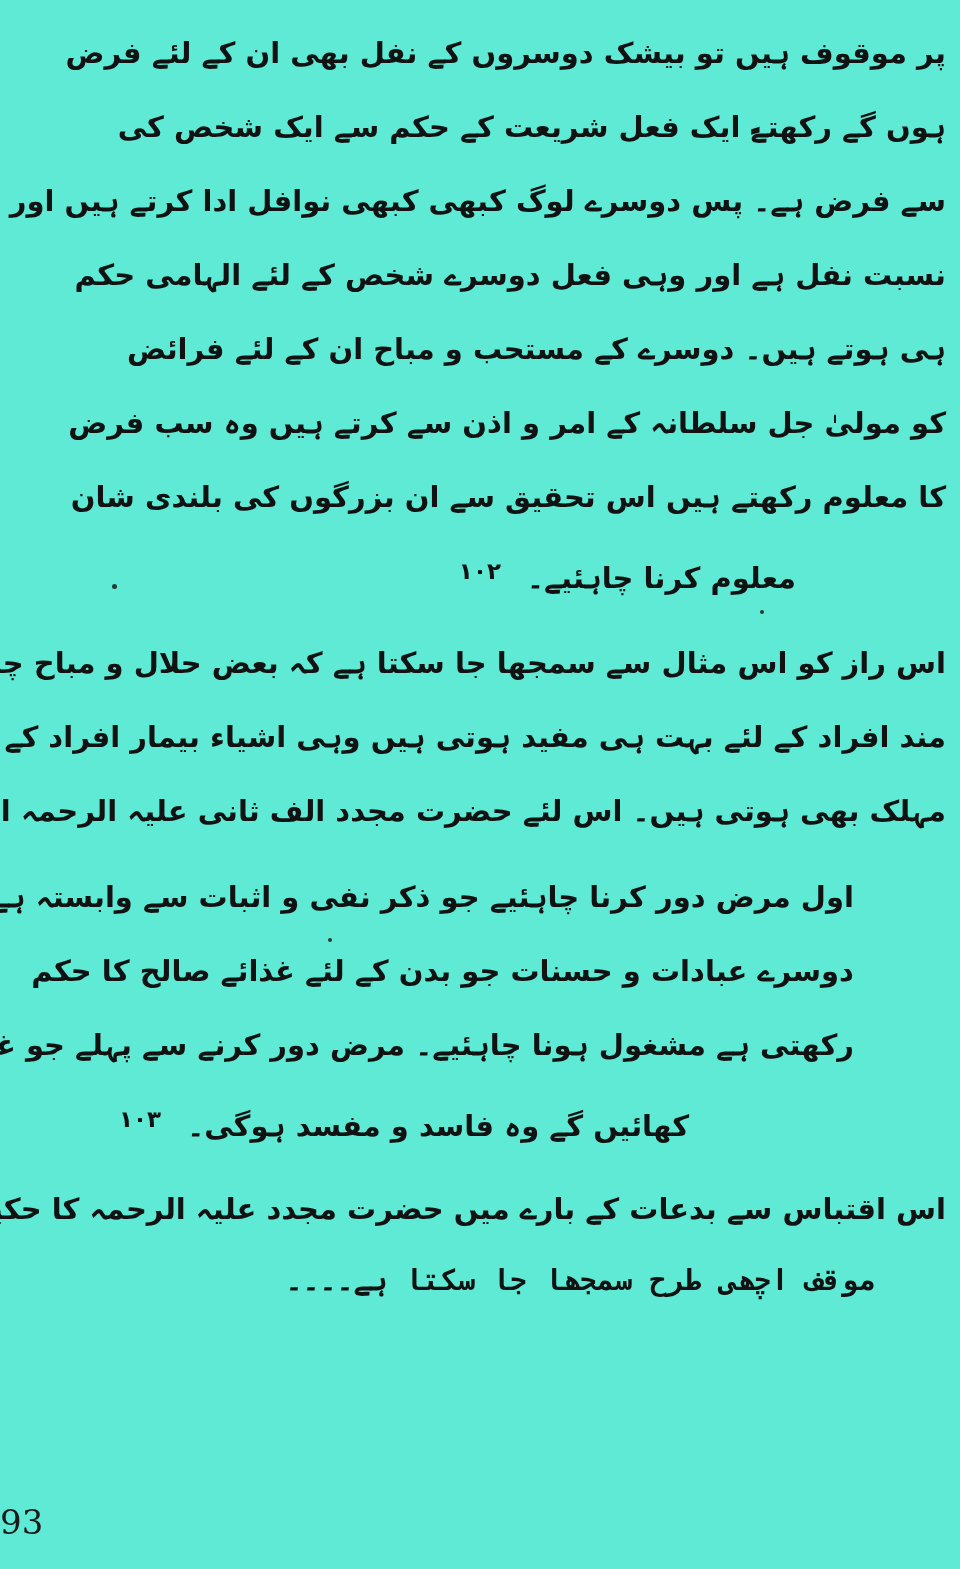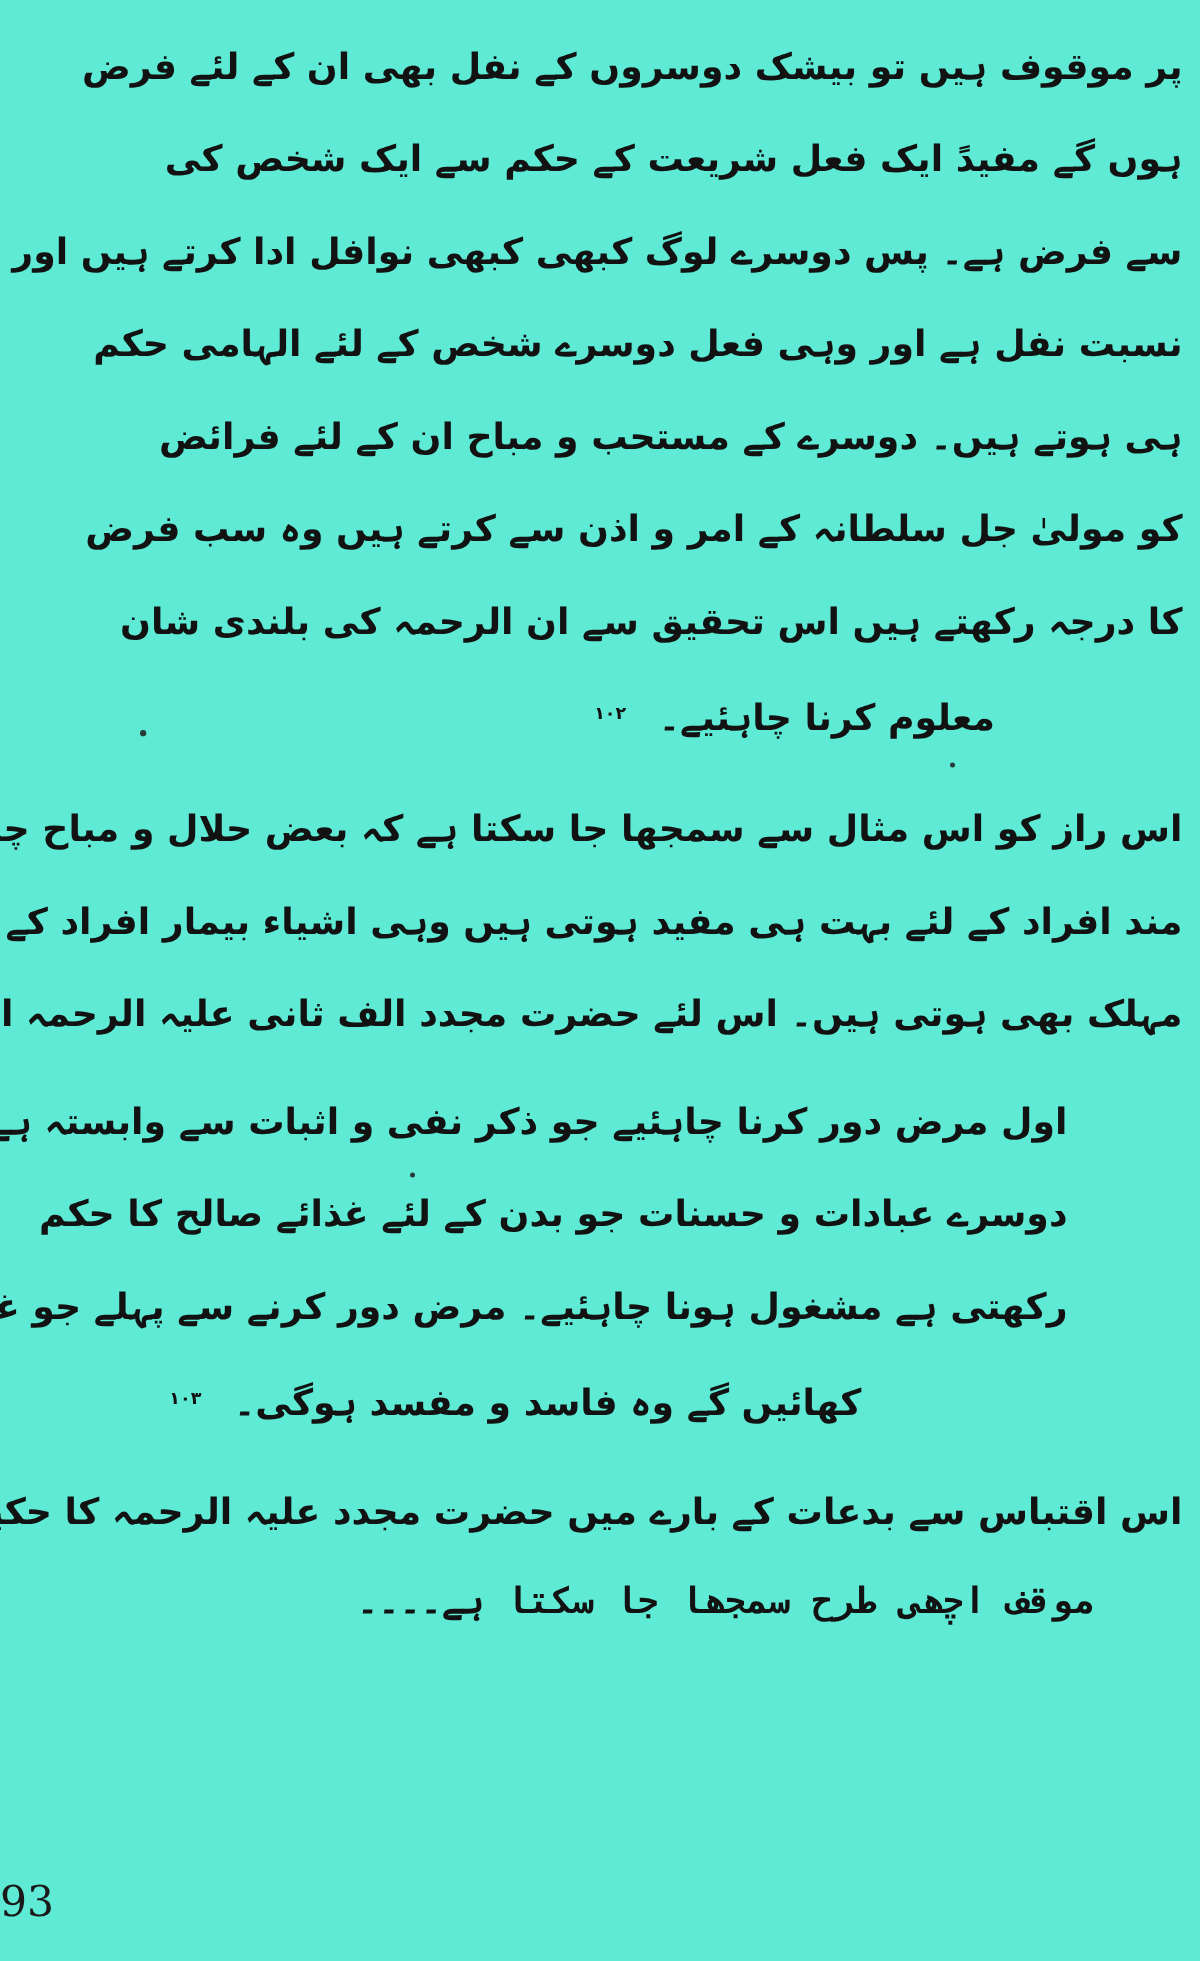--- a/index.html
+++ b/index.html
@@ -43,21 +43,21 @@
     margin-right: 92px;
     margin-left: 104px;
   }
   .block-para-2 {
     margin-top: 16px;
   }
   .pad-r-150 { padding-right: 150px; }
   .pad-r-165 { padding-right: 165px; }
   .pad-r-70  { padding-right: 70px; font-family: Liberation Mono, monospace; }
   .fnref {
-    font-size: 14px;
+    font-size: 23px;
     vertical-align: 9px;
     margin-right: 16px;
     letter-spacing: 2px;
   }
   .page-number {
     position: absolute;
     top: 1502px;
     left: 0;
     width: 100%;
     direction: ltr;
@@ -77,26 +77,26 @@
 </style>
 </head>
 <body>
 
 <div class="page" lang="ur">
 
   <div class="text-area" dir="rtl">
 
     <section class="block-quote1">
       <div class="line">پر موقوف ہیں تو بیشک دوسروں کے نفل بھی ان کے لئے فرض</div>
-      <div class="line">ہوں گے مفیدً ایک فعل شریعت کے حکم سے ایک شخص کی</div>
+      <div class="line">ہوں گے رکھتےً ایک فعل شریعت کے حکم سے ایک شخص کی</div>
       <div class="line">سے فرض ہے۔ پس دوسرے لوگ کبھی کبھی نوافل ادا کرتے ہیں اور</div>
       <div class="line">نسبت نفل ہے اور وہی فعل دوسرے شخص کے لئے الہامی حکم</div>
       <div class="line">ہی ہوتے ہیں۔ دوسرے کے مستحب و مباح ان کے لئے فرائض</div>
       <div class="line">کو مولیٰ جل سلطانہ کے امر و اذن سے کرتے ہیں وہ سب فرض</div>
-      <div class="line">کا درجہ رکھتے ہیں اس تحقیق سے ان الرحمہ کی بلندی شان</div>
+      <div class="line">کا معلوم رکھتے ہیں اس تحقیق سے ان بزرگوں کی بلندی شان</div>
       <div class="line pad-r-150">
         <span>معلوم کرنا چاہئیے۔</span>
         <span class="fnref">۱۰۲</span>
       </div>
     </section>
 
     <section class="block-para">
       <div class="line">اس راز کو اس مثال سے سمجھا جا سکتا ہے کہ بعض حلال و مباح چیزیں صحت</div>
       <div class="line">مند افراد کے لئے بہت ہی مفید ہوتی ہیں وہی اشیاء بیمار افراد کے لئے مضر ہی نہیں</div>
       <div class="line">مہلک بھی ہوتی ہیں۔ اس لئے حضرت مجدد الف ثانی علیہ الرحمہ ایک مکتوب میں بڑی</div>

